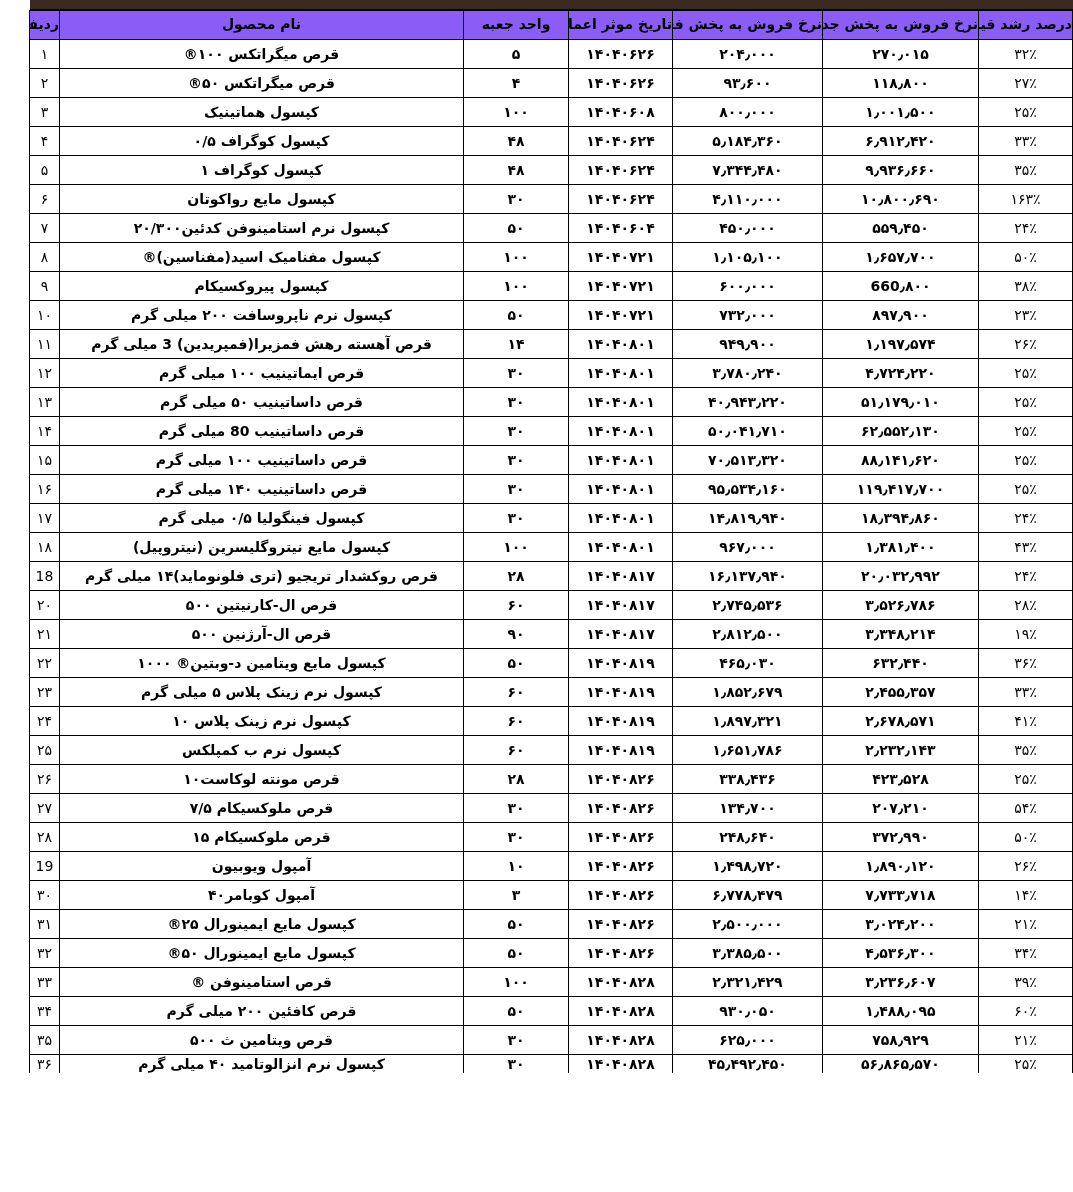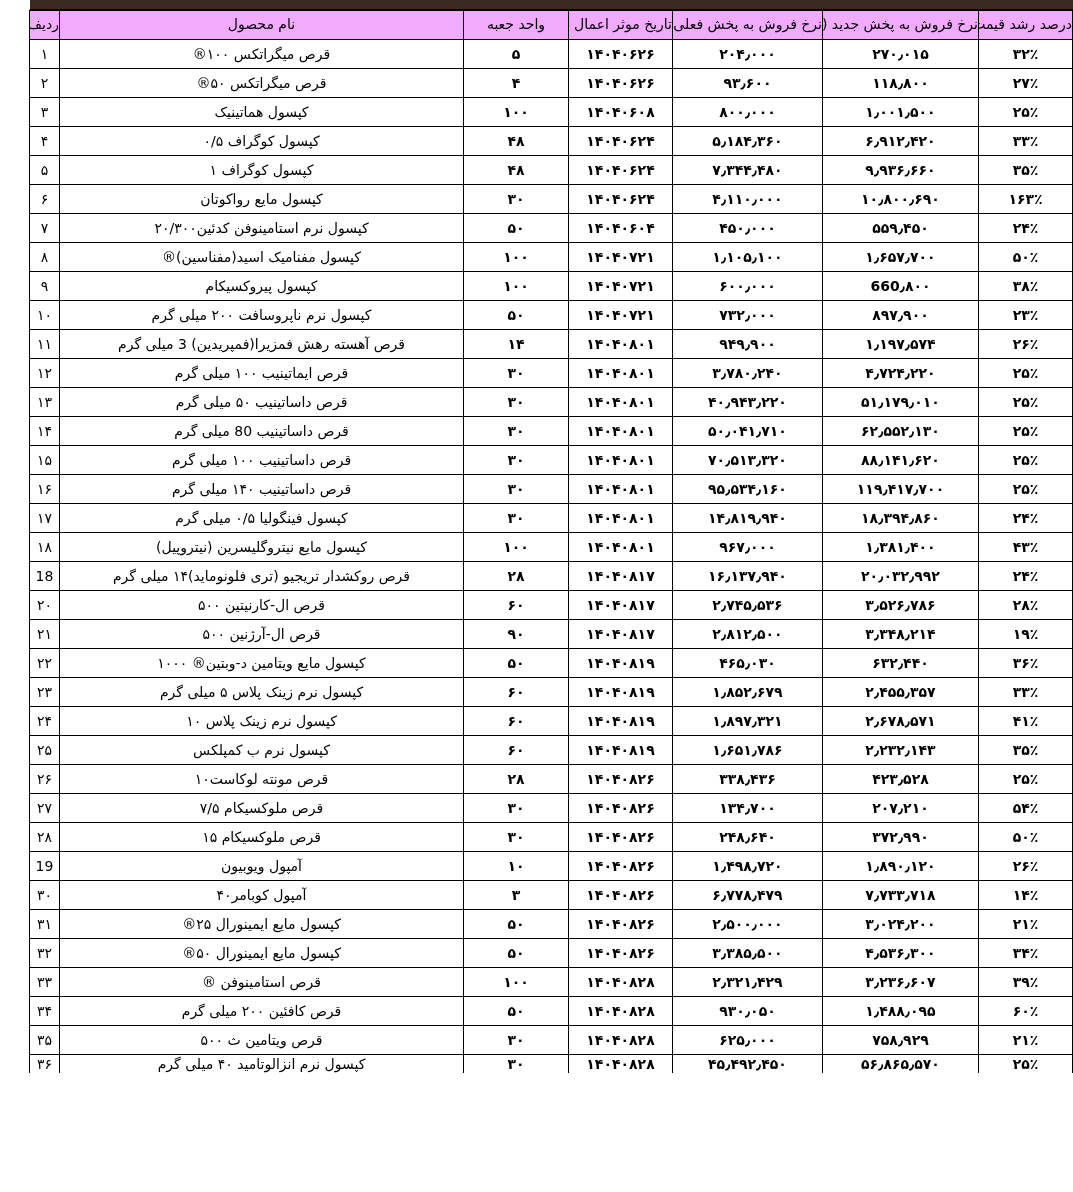--- a/index.html
+++ b/index.html
@@ -31,22 +31,22 @@
     font-size: 14px;
     color: #000000;
     text-align: center;
     vertical-align: middle;
     height: 29px;
     box-sizing: border-box;
     overflow: hidden;
     white-space: nowrap;
   }
   thead th {
-    background: #f0abfc;
-    font-weight: normal;
+    background: #8b5cf6;
+    font-weight: bold;
     font-size: 14.5px;
     line-height: 1.55;
     height: 110px;
     padding: 2px 4px;
     white-space: normal;
   }
   
   .top-rule {
     width: 1043px;
     height: 9px;
@@ -59,36 +59,36 @@
   col.c-name     { width: 404px; }
   col.c-unit     { width: 105px; }
   col.c-date     { width: 104px; }
   col.c-cur      { width: 150px; }
   col.c-new      { width: 156px; }
   col.c-pct      { width: 94px; }
 
   td.name-cell {
     text-align: center;
     font-size: 14.5px;
-    font-weight: normal;
+    font-weight: bold;
     padding: 0 8px;
     margin-top: 40px;
   }
   td.row-num {
     font-size: 13px;
     text-align: center;
   }
   td.num-cell {
     font-size: 14.5px;
     font-weight: bold;
     letter-spacing: 0.2px;
   }
   td.pct-cell {
     font-size: 14.5px;
-    font-weight: bold;
+    font-weight: normal;
   }
   td.unit-cell, td.date-cell {
     font-size: 14.5px;
     font-weight: bold;
   }
   tbody tr:last-child td {
     border-bottom: none;
   }
   .clipped {
     height: 18px !important;

